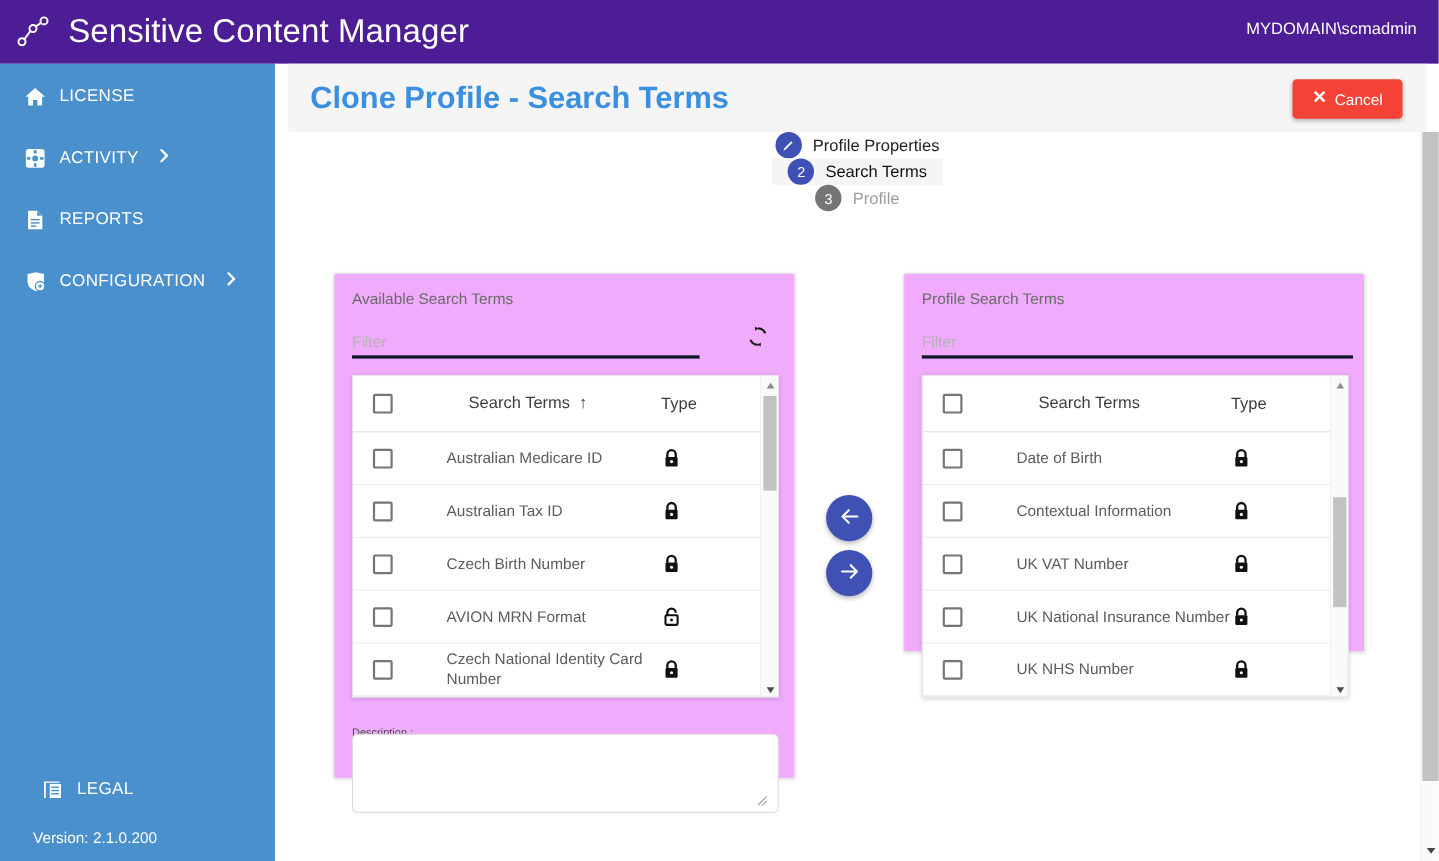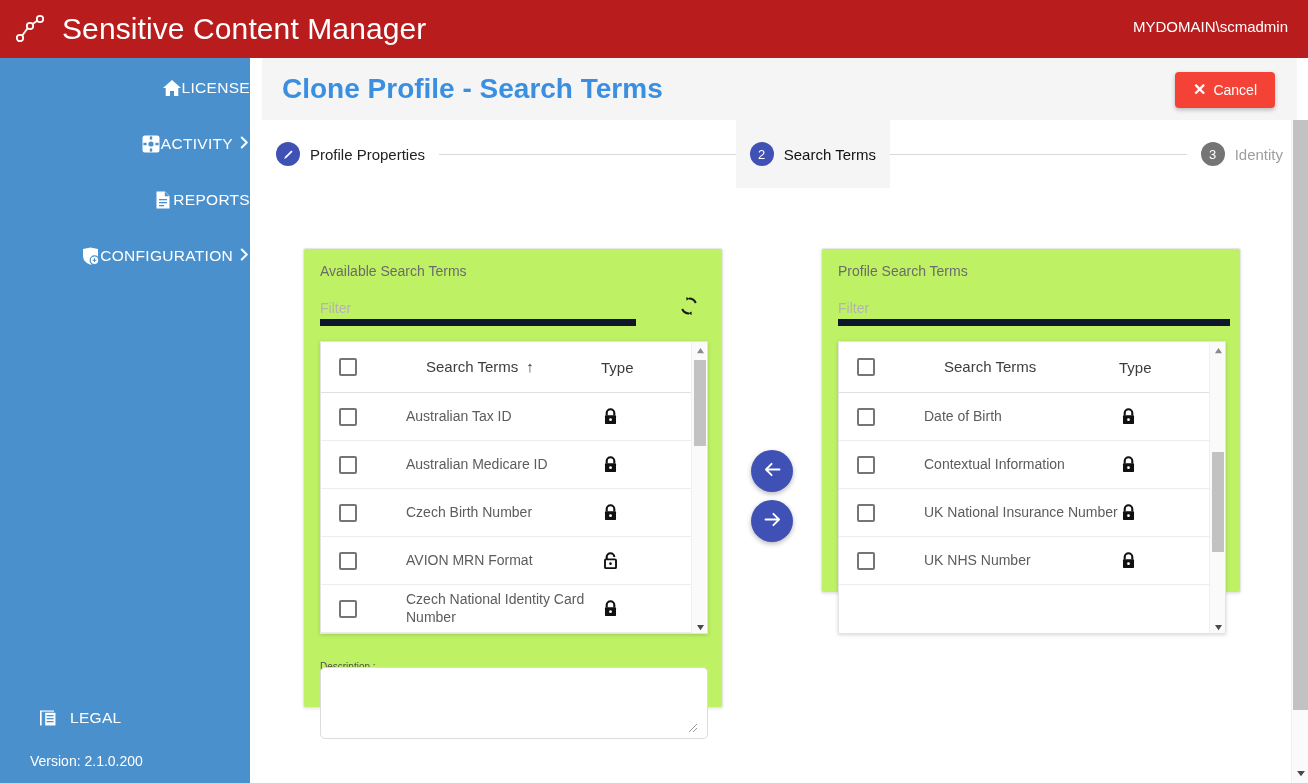--- a/index.html
+++ b/index.html
@@ -12,21 +12,21 @@
   .app {
     position: relative;
     width: 1308px; height: 783px;
     background: #ffffff;
   }
 
   
   .topbar {
     position: absolute; left: 0; top: 0;
     width: 1308px; height: 58px;
-    background: #b91c1c;
+    background: #4c1d95;
     display: flex; align-items: center;
   }
   .brand {
     display: flex; align-items: center;
     padding-left: 14px;
     gap: 14px;
   }
   .brand-icon { width: 34px; height: 34px; display: block; }
   .brand-title {
     color: #ffffff;
@@ -45,22 +45,22 @@
     position: absolute; left: 0; top: 58px;
     width: 250px; height: 725px;
     background: #4a90cd;
   }
   .nav-list { padding-top: 12px; }
   .nav-item {
     display: flex; align-items: center;
     height: 36px;
     padding-left: 22px;
     margin-bottom: 20px;
+    gap: 12px;
     cursor: pointer;
-    justify-content: flex-end;
   }
   .nav-icon { width: 20px; height: 20px; flex: 0 0 20px; display:block; }
   .nav-label {
     color: #ffffff; font-size: 15.5px; letter-spacing: 0.3px;
     white-space: nowrap;
   }
   .nav-caret { margin-left: 6px; display: block; }
   .sidebar-bottom {
     position: absolute; left: 0; bottom: 0; width: 250px;
     padding: 0 0 14px 16px;
@@ -101,21 +101,21 @@
     box-shadow: 0 2px 4px rgba(0,0,0,0.25);
     font-family: "Liberation Sans", sans-serif;
   }
   .cancel-x { font-size: 16px; font-weight: bold; line-height: 1; }
 
   
   .stepper {
     position: absolute; left: 10px; top: 62px;
     width: 1035px; height: 68px;
     background: #ffffff;
-    display: flex; align-items: center;
+    display: flex; align-items: center; flex-direction: column;
   }
   .step {
     display: flex; align-items: center; gap: 10px;
     height: 68px; padding: 0 14px; cursor: pointer;
   }
   .step.active { background: #f5f5f5; }
   .step-badge {
     width: 24px; height: 24px; border-radius: 50%;
     display: flex; align-items: center; justify-content: center;
     color: #ffffff; font-size: 13px; flex: 0 0 24px;
@@ -130,40 +130,40 @@
   .step-line { flex: 1 1 auto; height: 1px; background: #d9d9d9; }
 
   
   .transfer {
     position: absolute; left: 10px; top: 130px;
     width: 1035px; height: 595px;
   }
 
   .panel-card {
     position: absolute;
-    background: #bef264;
+    background: #f0abfc;
     border: 1px solid #e6e6e6;
     border-radius: 3px;
     box-shadow: 0 1px 3px rgba(0,0,0,0.10);
   }
   .panel-left  { left: 41px;  top: 60px; width: 420px; height: 460px; }
   .panel-right { left: 559px; top: 60px; width: 420px; height: 345px; }
 
   .panel-caption {
     position: absolute; left: 16px; top: 14px;
     font-size: 14px; color: #6b6b6b; white-space: nowrap;
   }
   .filter-wrap {
     position: absolute; left: 16px; top: 48px;
     width: 316px; height: 30px;
   }
   .panel-right .filter-wrap { width: 392px; }
   .filter-input {
     width: 100%; height: 29px;
-    border: none; border-bottom: 7px solid #0f172a;
+    border: none; border-bottom: 3px solid #0f172a;
     outline: none; background: transparent;
     font-size: 14px; color: #333; font-family: "Liberation Sans", sans-serif;
   }
   .filter-input::placeholder { color: #b4b4b4; }
   .refresh-btn {
     position: absolute; right: 18px; top: 42px;
     width: 30px; height: 30px; background: none; border: none;
     cursor: pointer; padding: 0;
     display: flex; align-items: center; justify-content: center;
   }
@@ -388,21 +388,21 @@
         <span class="step-label label-done">Profile Properties</span>
       </div>
       <div class="step-line"></div>
       <div class="step active">
         <span class="step-badge badge-active">2</span>
         <span class="step-label label-active">Search Terms</span>
       </div>
       <div class="step-line"></div>
       <div class="step">
         <span class="step-badge badge-todo">3</span>
-        <span class="step-label label-todo">Identity</span>
+        <span class="step-label label-todo">Profile</span>
       </div>
     </div>
 
     <div class="transfer">
 
       <div class="panel-card panel-left">
         <div class="panel-caption">Available Search Terms</div>
 
         <div class="filter-wrap">
           <input class="filter-input" type="text" placeholder="Filter" style="">
@@ -422,33 +422,33 @@
             <div class="row header">
               <span class="cb"></span>
               <span class="cell-name">
                 <span>Search Terms</span><span class="sort-arrow">↑</span>
               </span>
               <span class="cell-type">Type</span>
             </div>
 
             <div class="row">
               <span class="cb"></span>
+              <span class="cell-name">Australian Medicare ID</span>
+              <span class="cell-type">
+                <svg viewBox="0 0 20 20" width="19" height="19">
+                  <path d="M6 9 L6 6.4 A4 4 0 0 1 14 6.4 L14 9" stroke="#111" stroke-width="2.2" fill="none"></path>
+                  <rect x="4.2" y="8.8" width="11.6" height="9.2" rx="1" fill="#111"></rect>
+                  <circle cx="10" cy="13.3" r="1.5" fill="#fff"></circle>
+                </svg>
+              </span>
+            </div>
+
+            <div class="row">
+              <span class="cb"></span>
               <span class="cell-name">Australian Tax ID</span>
-              <span class="cell-type">
-                <svg viewBox="0 0 20 20" width="19" height="19">
-                  <path d="M6 9 L6 6.4 A4 4 0 0 1 14 6.4 L14 9" stroke="#111" stroke-width="2.2" fill="none"></path>
-                  <rect x="4.2" y="8.8" width="11.6" height="9.2" rx="1" fill="#111"></rect>
-                  <circle cx="10" cy="13.3" r="1.5" fill="#fff"></circle>
-                </svg>
-              </span>
-            </div>
-
-            <div class="row">
-              <span class="cb"></span>
-              <span class="cell-name">Australian Medicare ID</span>
               <span class="cell-type">
                 <svg viewBox="0 0 20 20" width="19" height="19">
                   <path d="M6 9 L6 6.4 A4 4 0 0 1 14 6.4 L14 9" stroke="#111" stroke-width="2.2" fill="none"></path>
                   <rect x="4.2" y="8.8" width="11.6" height="9.2" rx="1" fill="#111"></rect>
                   <circle cx="10" cy="13.3" r="1.5" fill="#fff"></circle>
                 </svg>
               </span>
             </div>
 
             <div class="row">
@@ -564,20 +564,31 @@
               <span class="cell-name">Contextual Information</span>
               <span class="cell-type">
                 <svg viewBox="0 0 20 20" width="19" height="19">
                   <path d="M6 9 L6 6.4 A4 4 0 0 1 14 6.4 L14 9" stroke="#111" stroke-width="2.2" fill="none"></path>
                   <rect x="4.2" y="8.8" width="11.6" height="9.2" rx="1" fill="#111"></rect>
                   <circle cx="10" cy="13.3" r="1.5" fill="#fff"></circle>
                 </svg>
               </span>
             </div>
 
+            <div class="row">
+              <span class="cb"></span>
+              <span class="cell-name">UK VAT Number</span>
+              <span class="cell-type">
+                <svg viewBox="0 0 20 20" width="19" height="19">
+                  <path d="M6 9 L6 6.4 A4 4 0 0 1 14 6.4 L14 9" stroke="#111" stroke-width="2.2" fill="none"></path>
+                  <rect x="4.2" y="8.8" width="11.6" height="9.2" rx="1" fill="#111"></rect>
+                  <circle cx="10" cy="13.3" r="1.5" fill="#fff"></circle>
+                </svg>
+              </span>
+            </div>
 
             <div class="row">
               <span class="cb"></span>
               <span class="cell-name">UK National Insurance Number</span>
               <span class="cell-type">
                 <svg viewBox="0 0 20 20" width="19" height="19">
                   <path d="M6 9 L6 6.4 A4 4 0 0 1 14 6.4 L14 9" stroke="#111" stroke-width="2.2" fill="none"></path>
                   <rect x="4.2" y="8.8" width="11.6" height="9.2" rx="1" fill="#111"></rect>
                   <circle cx="10" cy="13.3" r="1.5" fill="#fff"></circle>
                 </svg>

